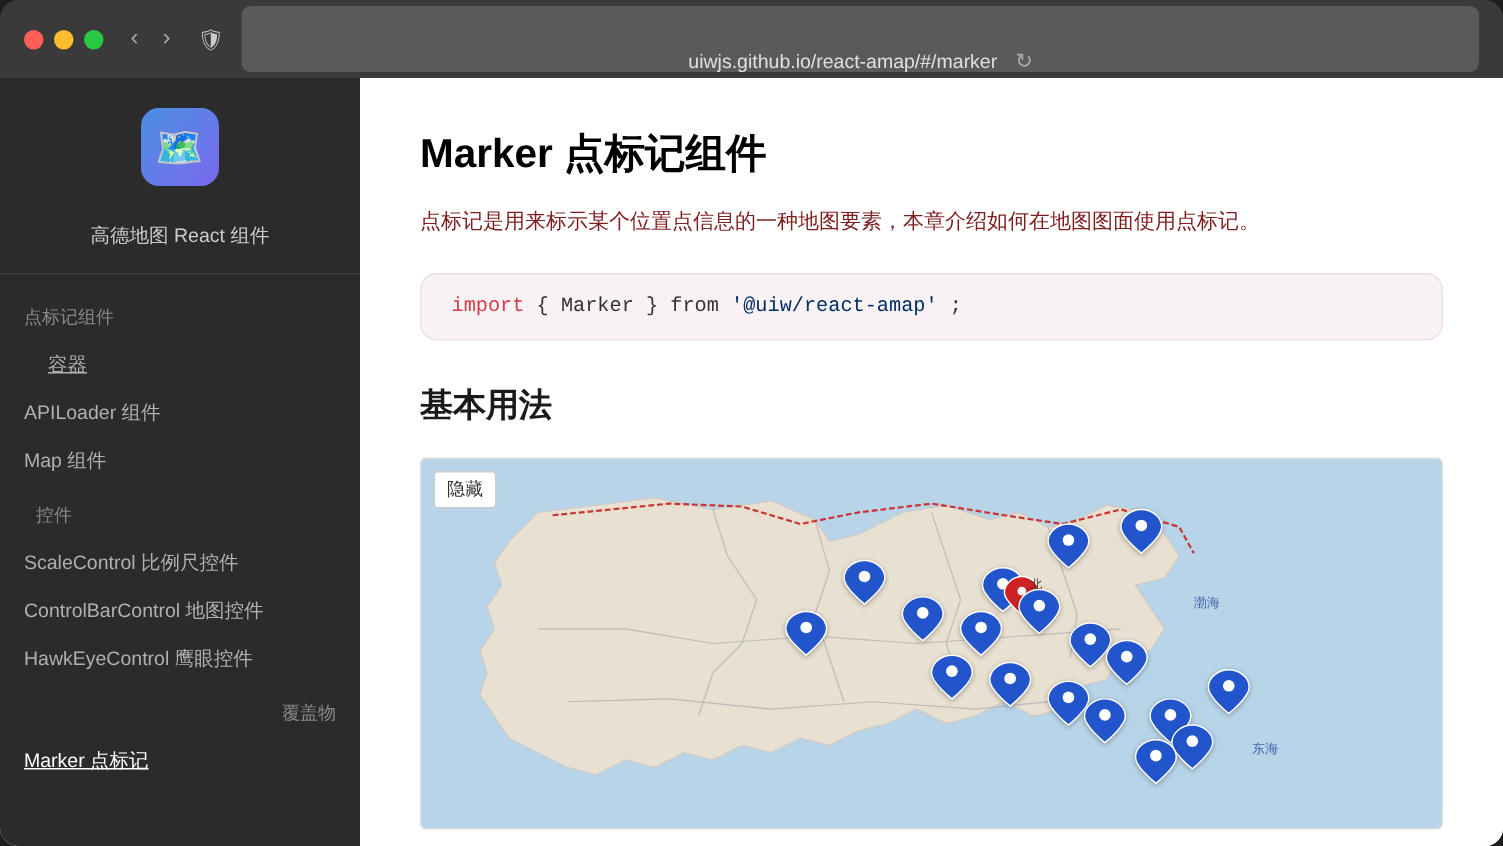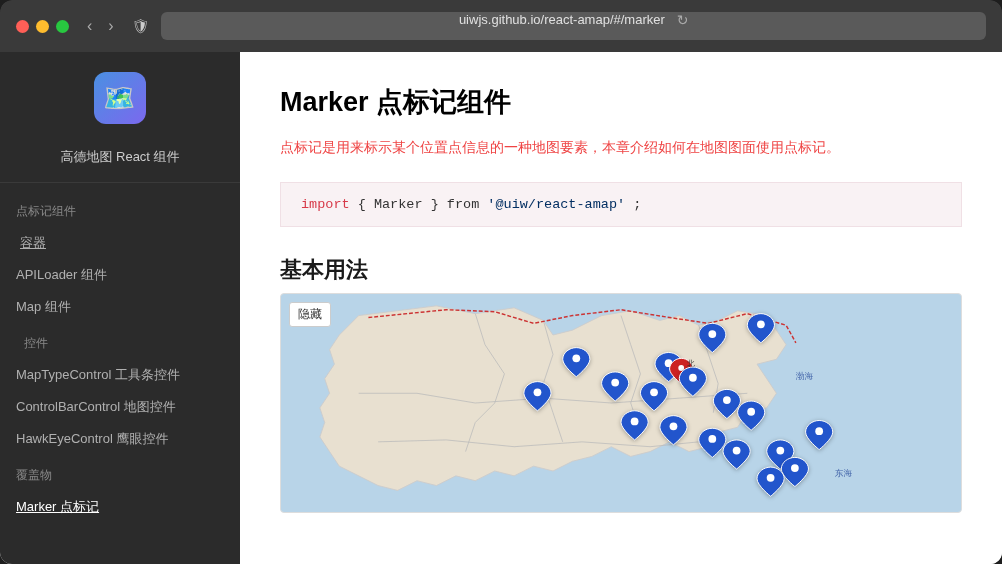--- a/index.html
+++ b/index.html
@@ -57,23 +57,23 @@
 
     .shield-icon {
       color: #ccc;
       font-size: 14px;
     }
 
     .address-bar {
       flex: 1;
       background: #5a5a5a;
       border-radius: 6px;
-      height: 28px;
-      display: flex;
-      align-items: flex-start;
+      height: 44px;
+      display: flex;
+      align-items: flex-end;
       justify-content: center;
       gap: 6px;
       color: #e0e0e0;
       font-size: 13px;
     }
 
     .refresh-btn {
       color: #aaa;
       font-size: 14px;
       margin-left: 6px;
@@ -159,53 +159,53 @@
 
     .page-title {
       font-size: 27px;
       font-weight: 700;
       color: #000000;
       margin-bottom: 16px;
     }
 
     .page-description {
       font-size: 14px;
-      color: #ef4444;
+      color: #7f1d1d;
       line-height: 1.6;
       margin-bottom: 24px;
     }
 
     .code-block {
       background: #f9f2f4;
       border: 1px solid #f0e0e5;
-      border-radius: 0;
+      border-radius: 11px;
       padding: 14px 20px;
       font-family: 'Menlo', 'Monaco', 'Courier New', monospace;
       font-size: 13.5px;
       margin-bottom: 28px;
       color: #333;
     }
 
     .code-keyword { color: #d73a49; }
     .code-string { color: #032f62; }
     .code-plain { color: #333; }
 
     .section-title {
       font-size: 22px;
       font-weight: 700;
       color: #1a1a1a;
-      margin-bottom: 8px;
+      margin-bottom: 20px;
     }
 
     
     .map-container {
       border: 1px solid #ddd;
       border-radius: 4px;
       overflow: hidden;
-      height: 220px;
+      height: 248px;
       position: relative;
       background: #b8d4e8;
     }
 
     .map-hide-btn {
       position: absolute;
       top: 8px;
       left: 8px;
       background: white;
       border: 1px solid #ccc;
@@ -250,28 +250,28 @@
 
 <div class="app-container">
 
   <div class="sidebar">
     <div class="sidebar-logo">
       <div class="logo-icon">🗺️</div>
       <div class="logo-text">高德地图 React 组件</div>
     </div>
     <nav class="sidebar-nav">
       <div class="nav-item section-header">点标记组件</div>
-      <div class="nav-item" style="padding-left:20px;text-decoration:underline;">容器</div>
+      <div class="nav-item" style="padding-left:32px;text-decoration:underline;">容器</div>
       <div class="nav-item">APILoader 组件</div>
       <div class="nav-item">Map 组件</div>
       <div class="nav-item section-header" style="padding-left:24px;">控件</div>
-      <div class="nav-item">MapTypeControl 工具条控件</div>
+      <div class="nav-item">ScaleControl 比例尺控件</div>
       <div class="nav-item">ControlBarControl 地图控件</div>
       <div class="nav-item">HawkEyeControl 鹰眼控件</div>
-      <div class="nav-item section-header" style="">覆盖物</div>
+      <div class="nav-item section-header" style="text-align:right;">覆盖物</div>
       <div class="nav-item active">Marker 点标记</div>
 
     </nav>
   </div>
 
   <div class="main-content">
     <h1 class="page-title">Marker 点标记组件</h1>
     <p class="page-description">点标记是用来标示某个位置点信息的一种地图要素，本章介绍如何在地图图面使用点标记。</p>
 
     <div class="code-block">

